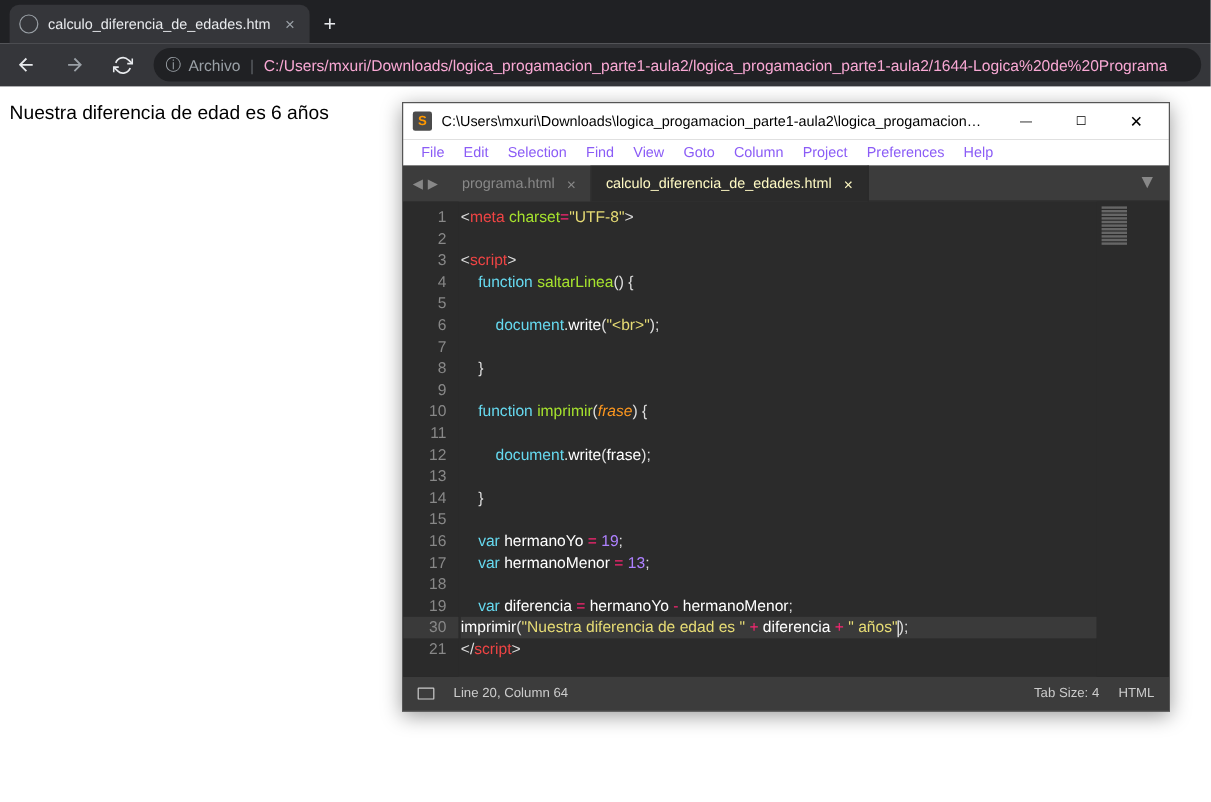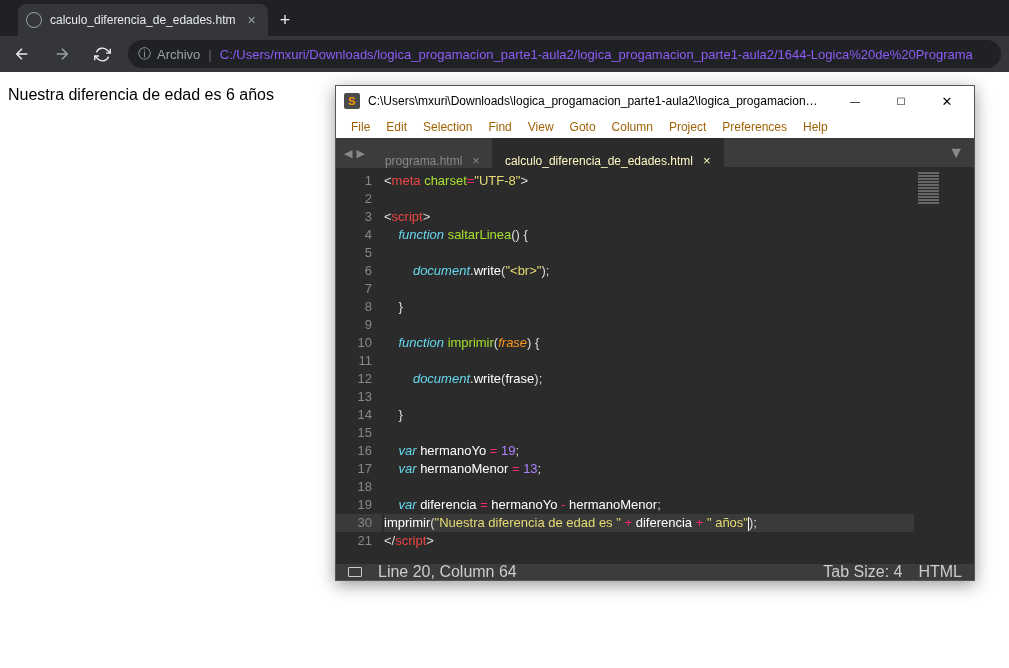--- a/index.html
+++ b/index.html
@@ -1,70 +1,70 @@
 <!DOCTYPE html>
 <html><head>
 <meta charset="utf-8">
 <style>
 *{margin:0;padding:0;box-sizing:border-box;font-family:"Segoe UI",Arial,sans-serif}
 body{width:1009px;height:668px;background:#fff;overflow:hidden;position:relative}
 
 
 .browser-top{background:#202124;height:36px;display:flex;align-items:flex-end}
-.tab{background:#35363a;height:32px;margin-left:18px;display:flex;align-items:center;padding:0 8px;border-radius:8px 8px 0 0;min-width:220px;color:#e8eaed;font-size:12px;gap:8px}
+.tab{background:#35363a;height:32px;margin-left:8px;display:flex;align-items:center;padding:0 8px;border-radius:8px 8px 0 0;min-width:220px;color:#e8eaed;font-size:12px;gap:8px}
 .tab .favicon{width:16px;height:16px;border-radius:50%;border:1.5px solid #9aa0a6;display:flex;align-items:center;justify-content:center}
 .tab .title{flex:1;overflow:hidden;white-space:nowrap;text-overflow:ellipsis}
 .tab .close{color:#9aa0a6;font-size:14px;padding:0 4px}
 .new-tab{color:#e8eaed;font-size:18px;padding:0 12px;height:32px;display:flex;align-items:center}
 .toolbar{background:#35363a;height:36px;display:flex;align-items:center;padding:0 8px;gap:12px}
 .nav-btn{color:#9aa0a6;width:28px;height:28px;display:flex;align-items:center;justify-content:center;border-radius:50%}
 .nav-btn.active{color:#e8eaed}
 .addr-bar{flex:1;background:#202124;border-radius:14px;height:28px;display:flex;align-items:center;padding:0 10px;color:#e8eaed;font-size:13px;gap:8px}
 .addr-info{color:#9aa0a6;display:flex;align-items:center;gap:6px}
 .addr-sep{color:#5f6368}
-.addr-url{color:#8b5cf6;white-space:nowrap;overflow:hidden}
+.addr-url{color:#f9a8d4;white-space:nowrap;overflow:hidden}
 
 .page-content{padding:14px 8px;font-family:"Times New Roman",serif;font-size:16px;color:#000}
 
 
 .sublime{position:absolute;left:335px;top:85px;width:640px;background:#3c3c3c;border:1px solid #555;box-shadow:0 4px 16px rgba(0,0,0,.4)}
 .st-titlebar{background:#fff;height:30px;display:flex;align-items:center;padding:0 4px 0 8px;gap:8px}
 .st-icon{width:16px;height:16px;background:#4b4b4b;border-radius:2px;display:flex;align-items:center;justify-content:center;color:#ff9800;font-size:11px;font-weight:bold}
 .st-title{flex:1;font-size:12px;color:#000;overflow:hidden;white-space:nowrap;text-overflow:ellipsis}
 .win-btns{display:flex}
 .win-btn{width:46px;height:30px;display:flex;align-items:center;justify-content:center;font-size:10px;color:#000}
 .win-btn.close-x{font-size:13px}
-.st-menu{background:#fff;height:22px;display:flex;align-items:center;padding:0 8px;gap:2px;font-size:12px;color:#a16207}
+.st-menu{background:#fff;height:22px;display:flex;align-items:center;padding:0 8px;gap:2px;font-size:12px;color:#8b5cf6}
 .st-menu span{padding:2px 7px}
 .st-tabbar{background:#3c3c3c;height:30px;display:flex;align-items:stretch}
 .tab-nav{display:flex;align-items:center;padding:0 8px;gap:4px;color:#888}
 .tab-nav span{font-size:11px}
-.st-tab{display:flex;align-items:flex-end;padding:0 12px;font-size:12px;color:#888;gap:10px;border-right:1px solid #2b2b2b}
+.st-tab{display:flex;align-items:center;padding:0 12px;font-size:12px;color:#888;gap:10px;border-right:1px solid #2b2b2b}
 .st-tab.active{background:#2b2b2b;color:#fef9c3}
 .st-tab .x{font-size:13px}
 .tab-gutter{flex:1;border-bottom:1px solid #2b2b2b;display:flex;justify-content:flex-end;align-items:center;padding-right:10px;color:#888}
 
 .editor{display:flex;background:#2b2b2b;height:396px;position:relative}
 .gutter{background:#2b2b2b;width:46px;padding-top:4px;text-align:right;font-family:Consolas,monospace;font-size:13px;color:#888;line-height:18px}
 .gutter div{padding-right:10px}
 .gutter .hl{background:#3a3a3a}
 .code{flex:1;padding:4px 0 4px 2px;font-family:Consolas,monospace;font-size:13px;line-height:18px;color:#ddd;white-space:pre;overflow:hidden}
 .code .line.hl{background:#3a3a3a}
 .minimap{width:60px;background:#2b2b2b;padding:4px;font-size:2px;line-height:2px;color:#666}
 .mm-line{height:2px;margin-bottom:1px;background:linear-gradient(90deg,#666 40%,transparent 40%)}
 
-.statusbar{background:#3c3c3c;height:16px;display:flex;align-items:center;padding:0 12px;font-size:16px;color:#ccc;gap:16px}
+.statusbar{background:#3c3c3c;height:28px;display:flex;align-items:center;padding:0 12px;font-size:11px;color:#ccc;gap:16px}
 .statusbar .sp{flex:1}
 .sb-icon{width:14px;height:10px;border:1px solid #ccc;border-radius:1px}
 
 
 .tag{color:#ef4444}
 .attr{color:#a6e22e}
 .str{color:#e6db74}
-.kw{color:#66d9ef;font-style:italic}
+.kw{color:#66d9ef;}
 .fn{color:#a6e22e}
 .param{color:#fd971f;font-style:italic}
 .op{color:#f92672}
 .num{color:#ae81ff}
 .var{color:#fff}
 .cursor{display:inline-block;width:1px;height:14px;background:#fff;vertical-align:middle}
 </style>
 </head>
 <body>
 

